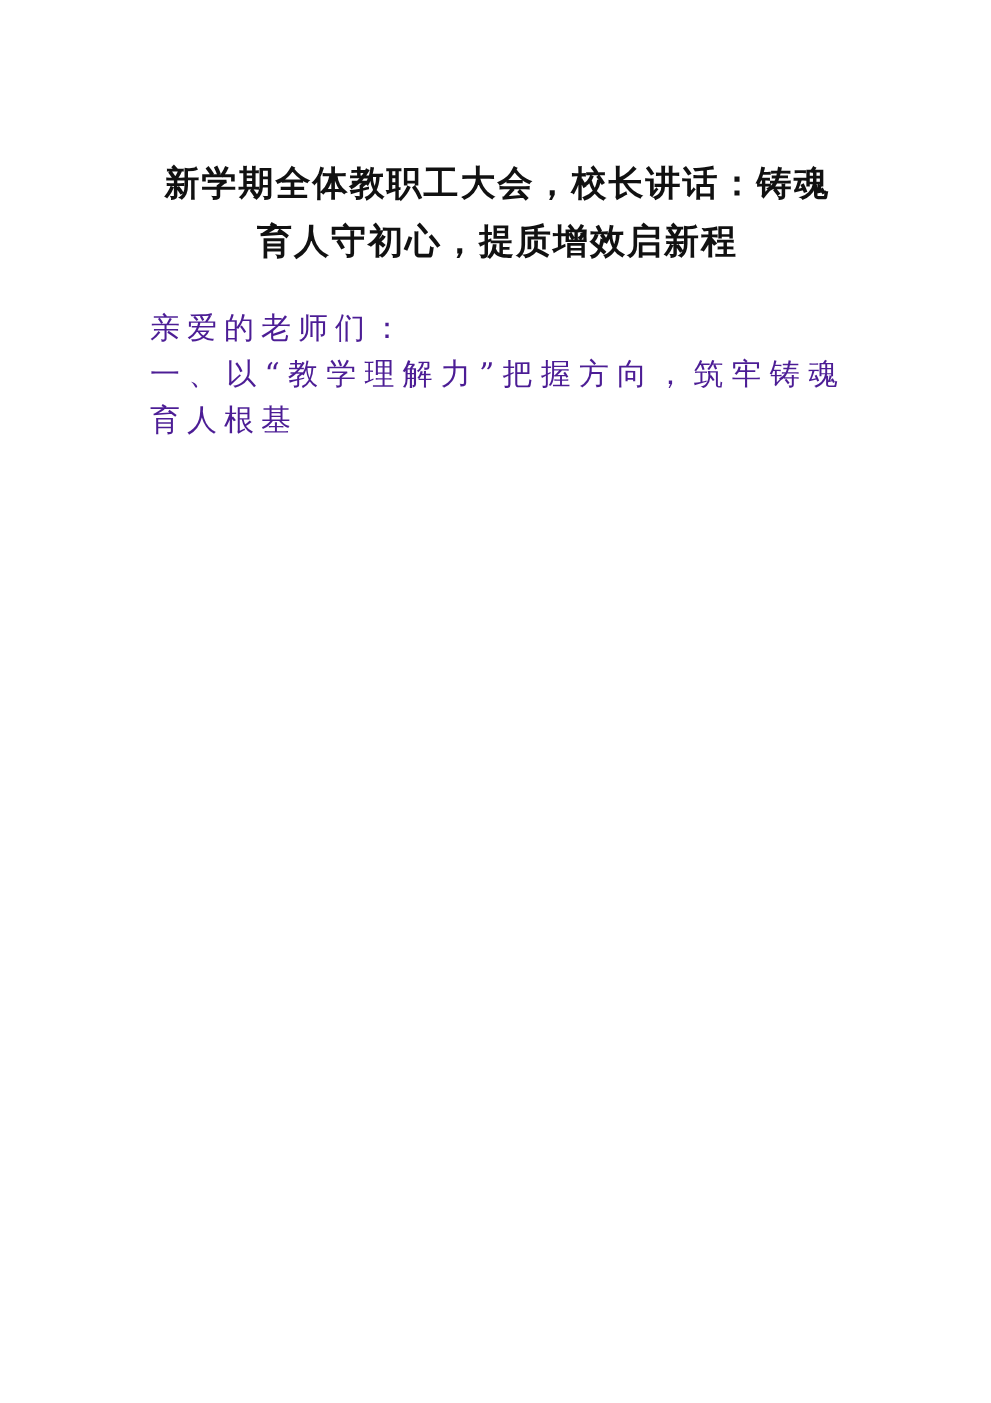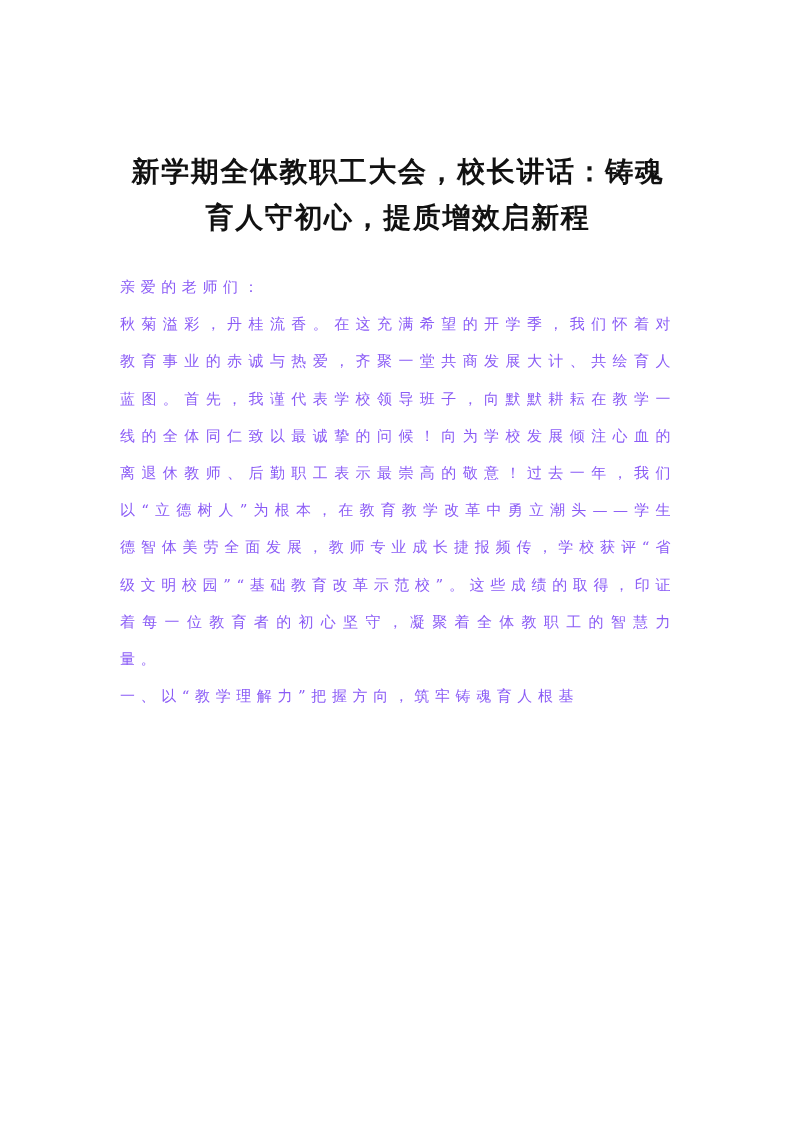--- a/index.html
+++ b/index.html
@@ -14,21 +14,20 @@
     overflow: hidden;
     font-family: "DejaVu Serif", "Liberation Serif", serif;
     color: #111111;
   }
   .page {
     position: absolute;
     left: 0; top: 0;
     width: 793px;
     height: 1062px;
     background: #ffffff;
-    margin-top: 25px;
   }
   .title {
     position: absolute;
     left: 118px;
     top: 124px;
     width: 560px;
     margin: 0;
     text-align: center;
     font-family: "DejaVu Sans", "Liberation Sans", sans-serif;
     font-weight: bold;
@@ -38,34 +37,33 @@
     color: #111111;
   }
   .body {
     position: absolute;
     left: 120px;
     top: 244px;
     width: 556px;
   }
   .para {
     margin: 0;
-    font-size: 15px;
+    font-size: 24px;
     line-height: 37.2px;
     letter-spacing: 5.6px;
     text-align: justify;
     word-break: break-all;
-    color: #8b5cf6;
+    color: #4c1d95;
   }
   .salutation { margin-bottom: 0; }
 </style>
 </head>
 <body>
 
 <div class="page">
   <h1 class="title">新学期全体教职工大会，校长讲话：铸魂育人守初心，提质增效启新程</h1>
 
   <div class="body">
     <p class="para salutation">亲爱的老师们：</p>
-    <p class="para">秋菊溢彩，丹桂流香。在这充满希望的开学季，我们怀着对教育事业的赤诚与热爱，齐聚一堂共商发展大计、共绘育人蓝图。首先，我谨代表学校领导班子，向默默耕耘在教学一线的全体同仁致以最诚挚的问候！向为学校发展倾注心血的离退休教师、后勤职工表示最崇高的敬意！过去一年，我们以“立德树人”为根本，在教育教学改革中勇立潮头——学生德智体美劳全面发展，教师专业成长捷报频传，学校获评“省级文明校园”“基础教育改革示范校”。这些成绩的取得，印证着每一位教育者的初心坚守，凝聚着全体教职工的智慧力量。</p>
     <p class="para">一、以“教学理解力”把握方向，筑牢铸魂育人根基</p>
 
   </div>
 </div>
 
 </body></html>

